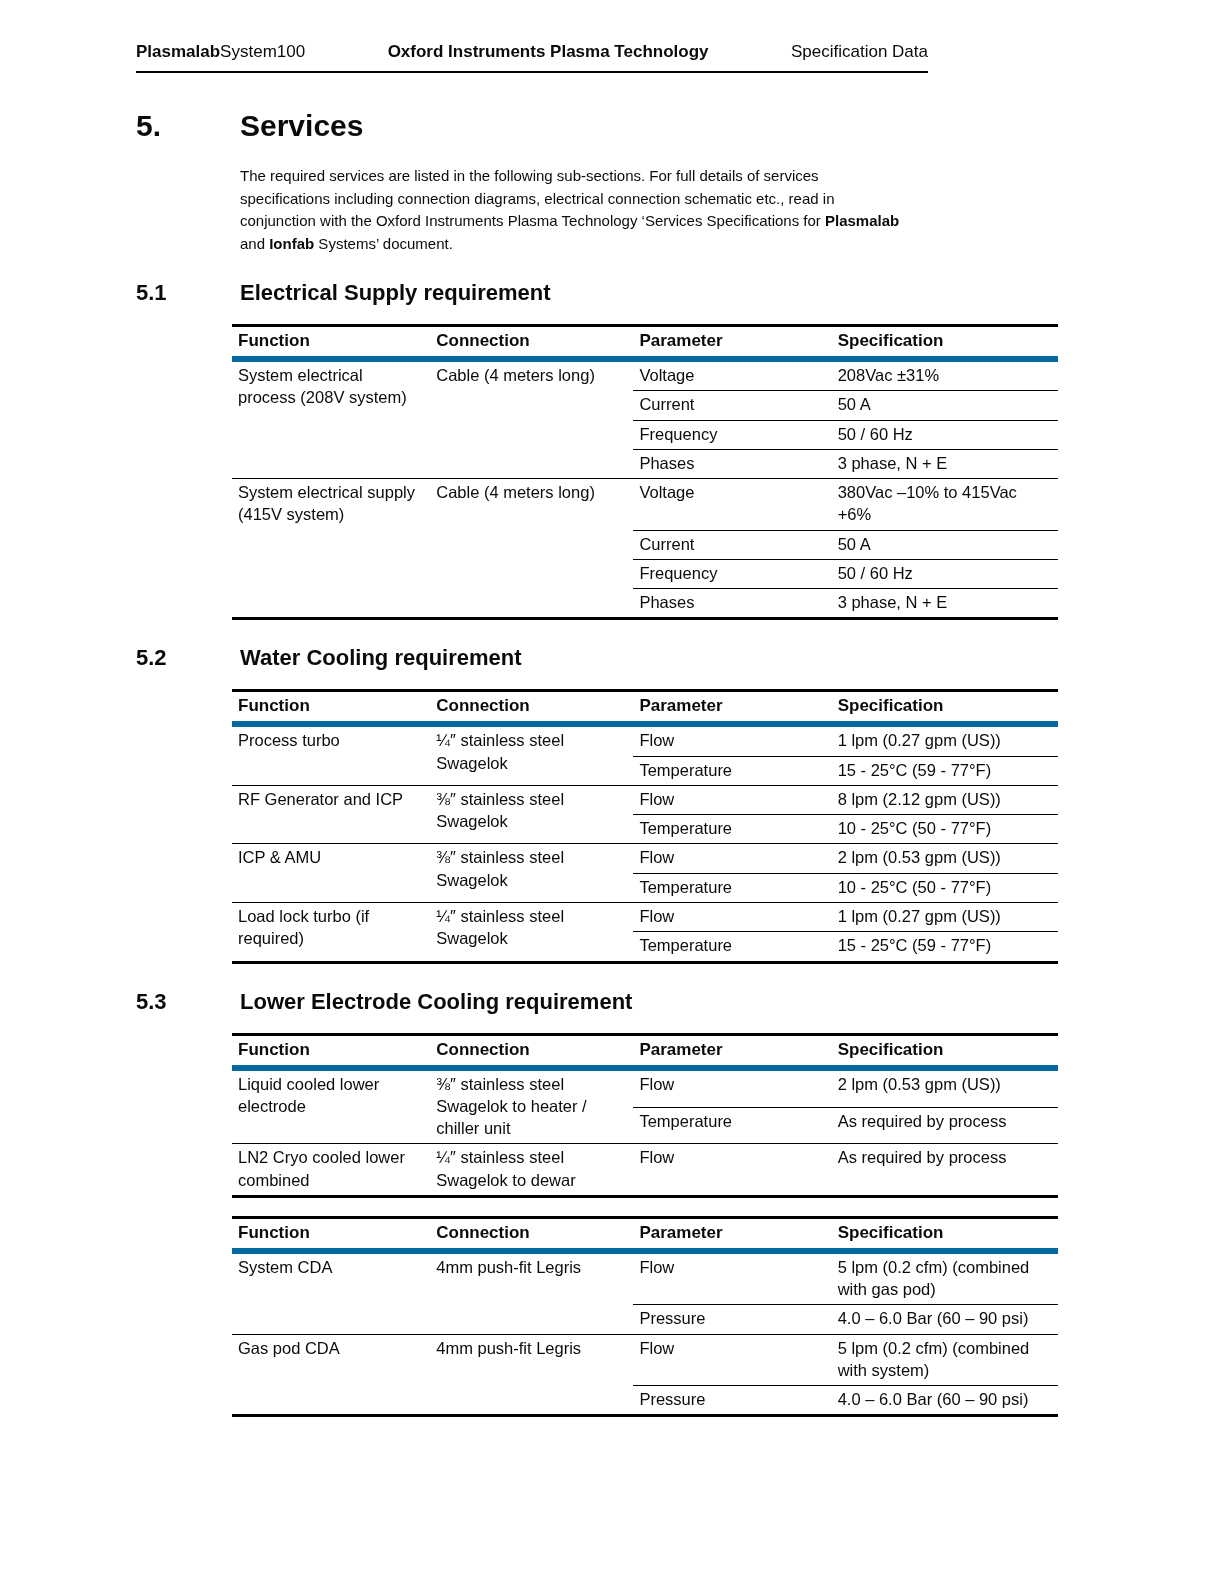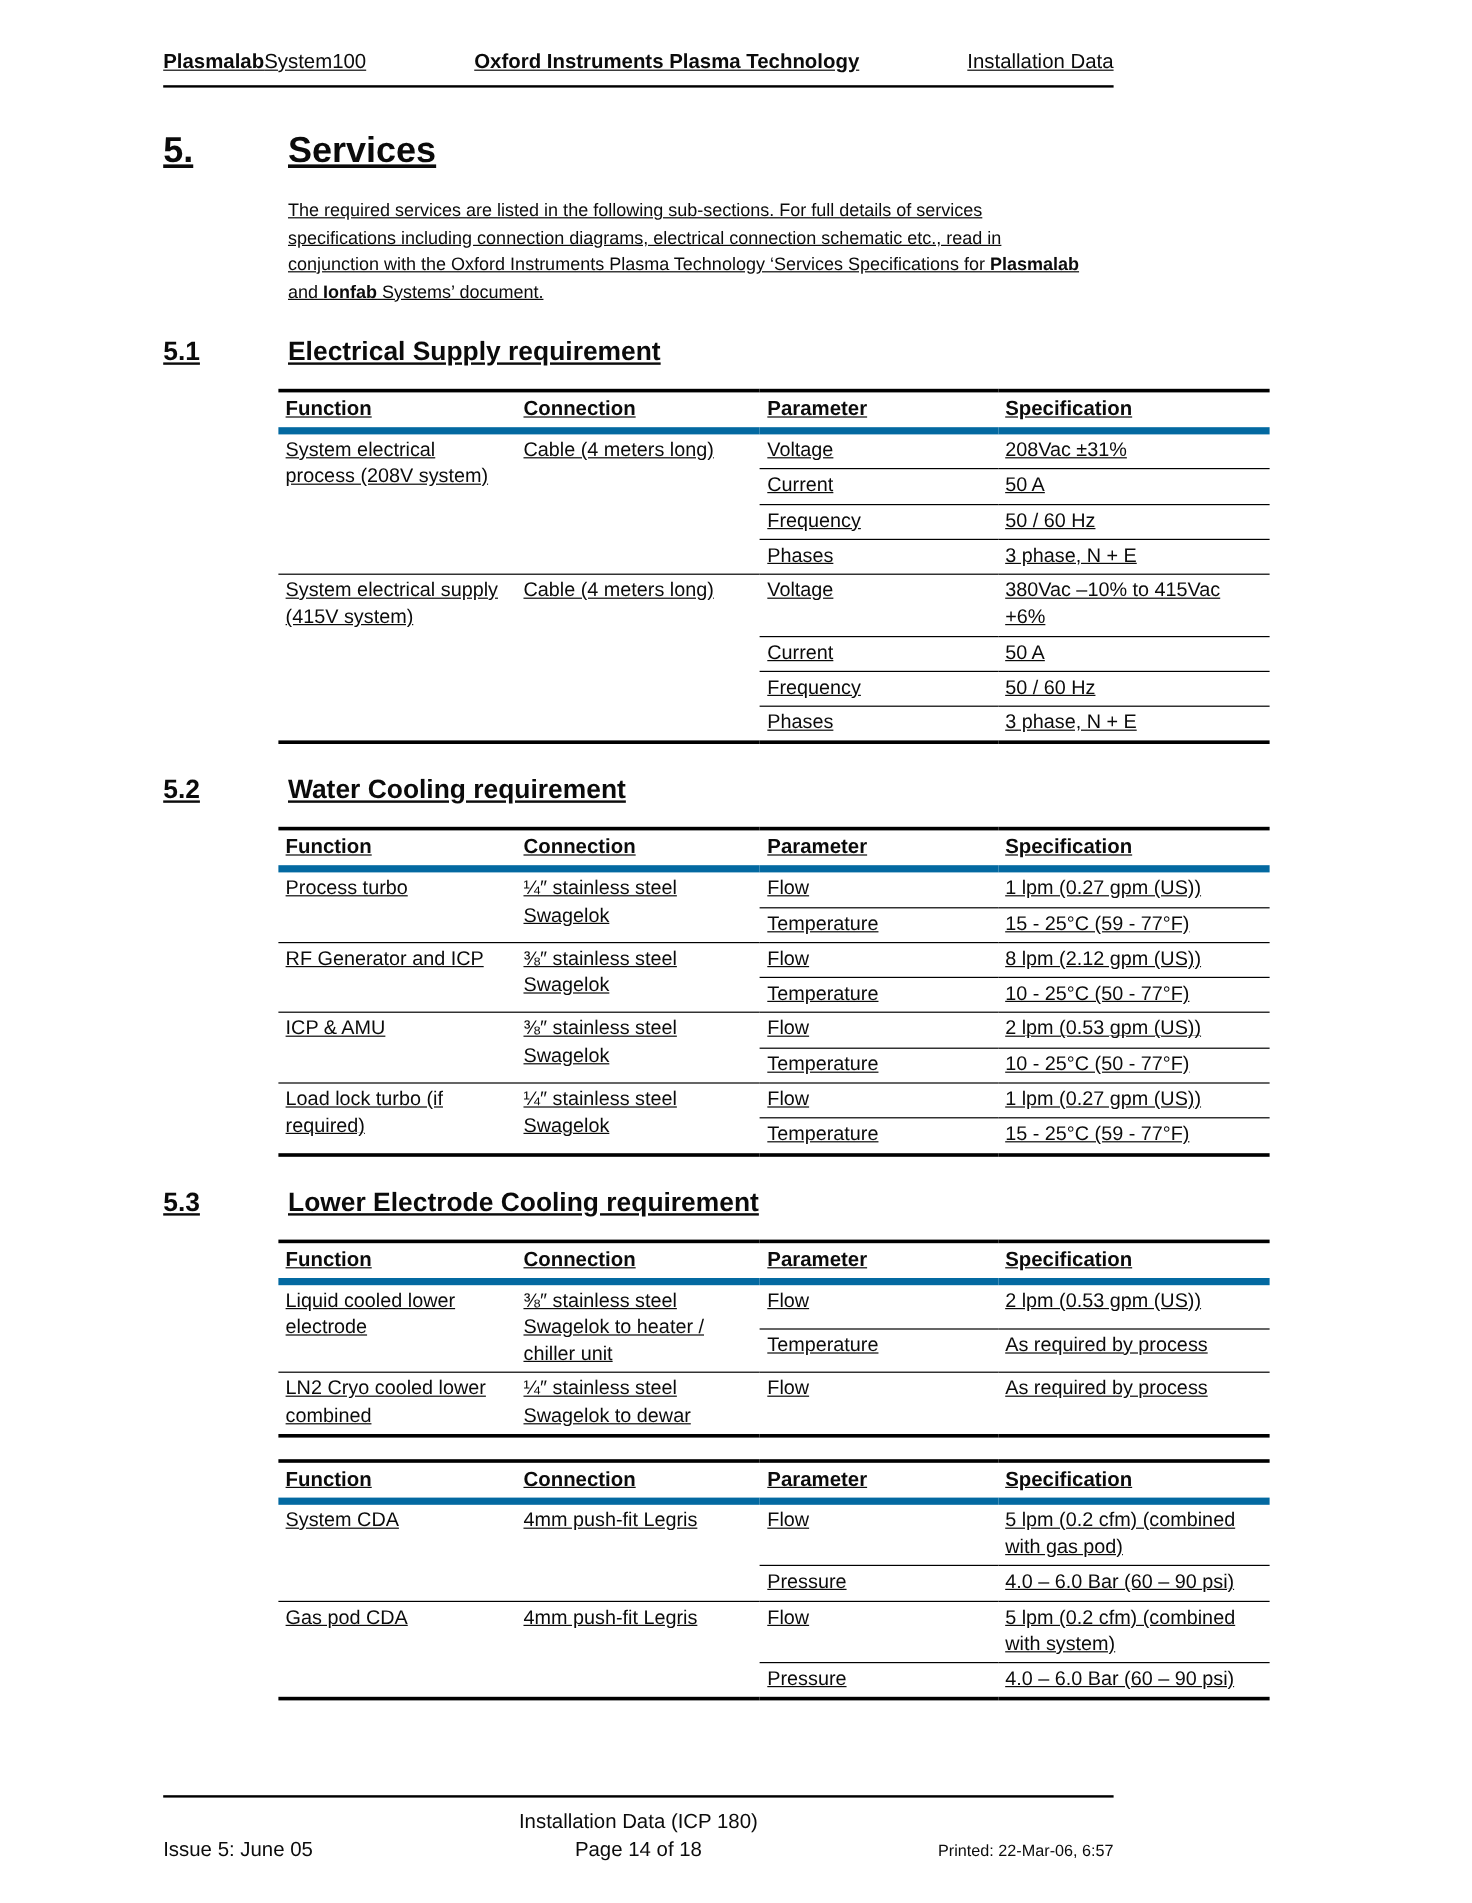--- a/index.html
+++ b/index.html
@@ -1,19 +1,19 @@
 <!DOCTYPE html>
 <html><head>
 <meta charset="utf-8">
 <style>
   * { margin:0; padding:0; box-sizing:border-box; }
   html,body { background:#ffffff; }
   .page {
     width:1096px; height:1586px; background:#ffffff; position:relative;
-    font-family:"Liberation Sans", sans-serif; color:#0b0b0b; overflow:hidden;text-decoration:underline;
+    font-family:"Liberation Sans", sans-serif; color:#0b0b0b; overflow:hidden;
   }
   .content { padding:42px 168px 0 136px; }
 
   
   .doc-header {
     display:flex; justify-content:space-between; align-items:baseline;
     border-bottom:2.5px solid #000; padding-bottom:9px; font-size:17px;
   }
   .brand .bold { font-weight:700; }
   .brand .light { font-weight:400; }
@@ -59,21 +59,21 @@
 </style>
 </head>
 <body>
 
 <div class="page">
   <div class="content">
 
     <div class="doc-header">
       <span class="brand"><span class="bold">Plasmalab</span><span class="light">System100</span></span>
       <span class="center">Oxford Instruments Plasma Technology</span>
-      <span class="right">Installation Data</span>
+      <span class="right">Specification Data</span>
     </div>
 
     <div class="main-heading">
       <span class="num">5.</span>
       <span class="title">Services</span>
     </div>
 
     <p class="intro"><span>The required services are listed in the following sub-sections.  For full details of services specifications including connection diagrams, electrical connection schematic etc., read in conjunction with the Oxford Instruments Plasma Technology ‘Services Specifications for </span><b>Plasmalab</b><span> and </span><b>Ionfab</b><span> Systems’ document.</span></p>
 
     <section>
@@ -279,22 +279,13 @@
           <tr>
             <td>Pressure</td>
             <td>4.0 – 6.0 Bar (60 – 90 psi)</td>
           </tr>
         </tbody>
       </table>
     </section>
 
   </div>
 
-  <div class="doc-footer">
-    <div class="footer-rule"></div>
-    <div class="footer-center1">Installation Data (ICP 180)</div>
-    <div class="footer-row">
-      <span class="footer-left">Issue 5: June 05</span>
-      <span class="footer-page">Page 14 of 18</span>
-      <span class="footer-right">Printed: 22-Mar-06, 6:57</span>
-    </div>
-  </div>
 </div>
 
 </body></html>

